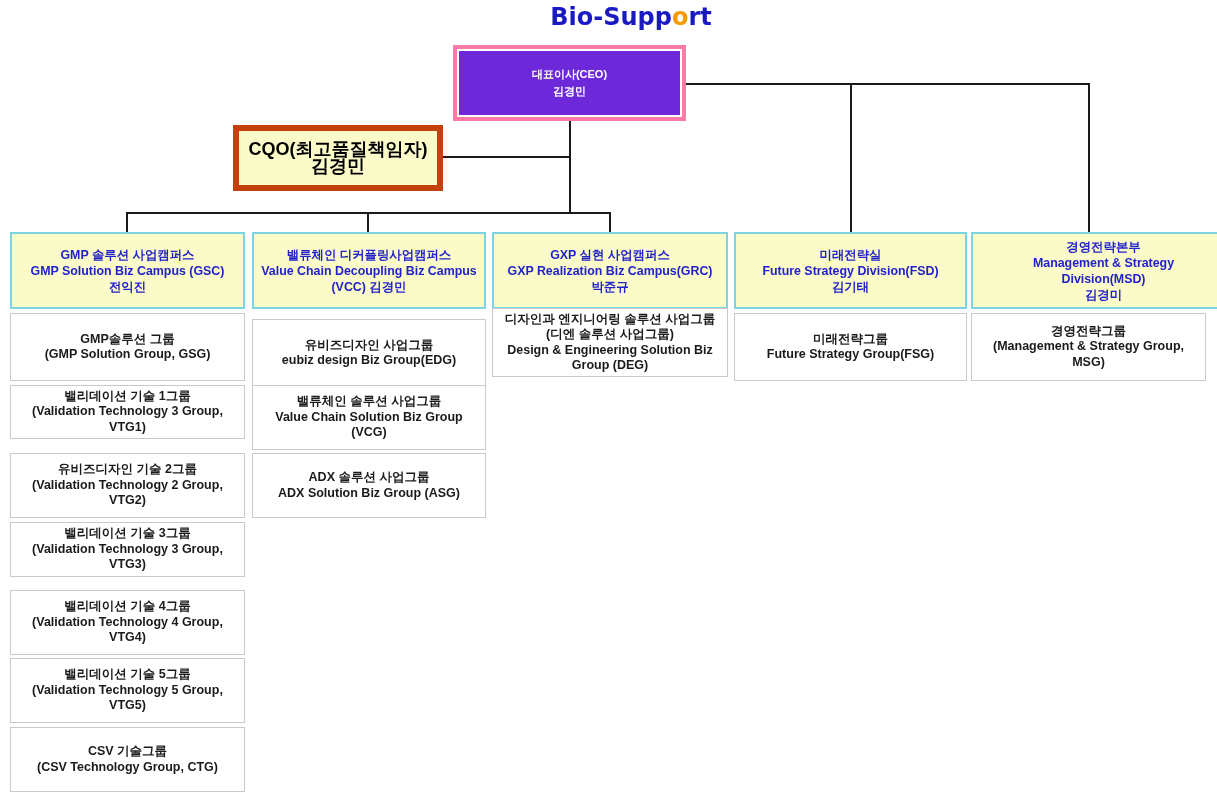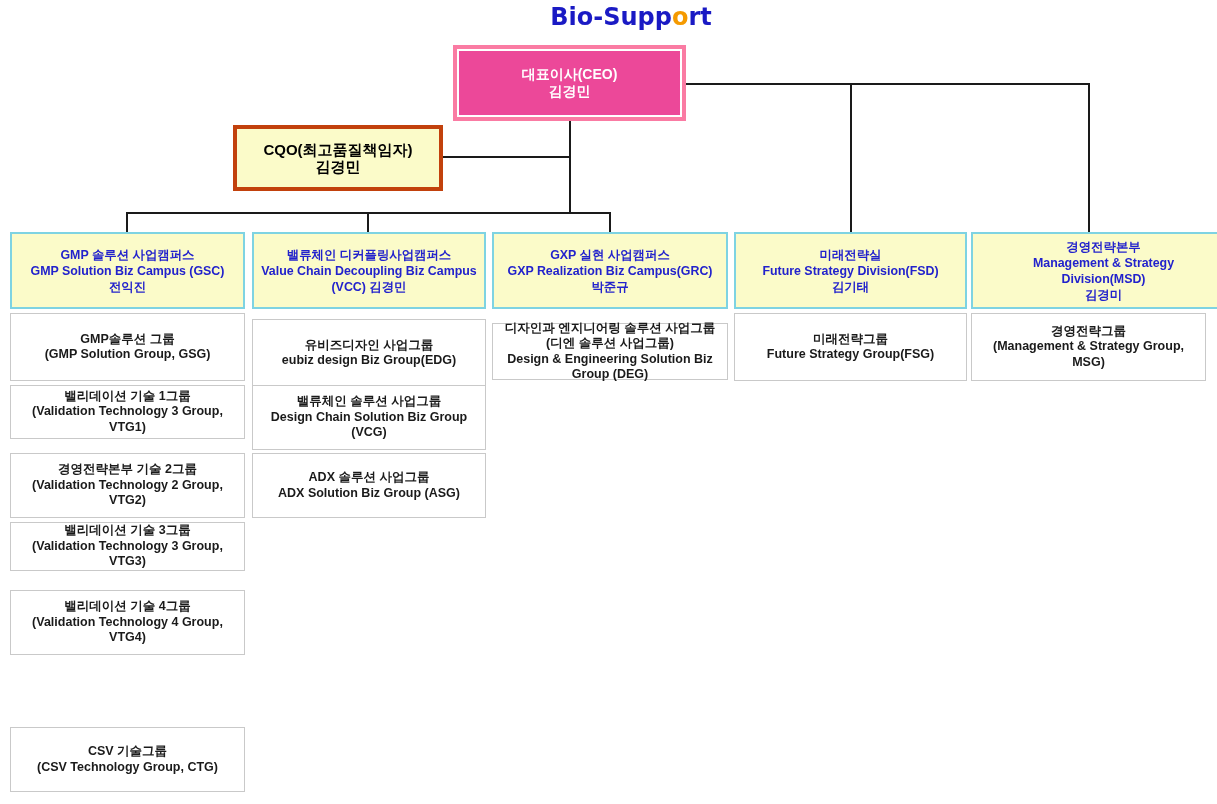--- a/index.html
+++ b/index.html
@@ -18,31 +18,31 @@
     letter-spacing:0px;
     margin-left:45px;
   }
   .title .accent{color:#f59a00;}
   .box{
     position:absolute;box-sizing:border-box;
     display:flex;flex-direction:column;justify-content:center;
     text-align:center;font-weight:bold;
   }
   .ceo{
-    background:#ec4899;
+    background:#6d28d9;
     border:4px solid #fa7ba3;
     box-shadow:inset 0 0 0 2px #ffffff;
     color:#ffffff;
-    font-size:14px;line-height:17px;
+    font-size:11px;line-height:17px;
   }
   .cqo{
     background:#fbfbc9;
-    border:4px solid #c2410c;
+    border:6px solid #c2410c;
     color:#000000;
-    font-size:15px;line-height:17px;
+    font-size:18px;line-height:17px;
   }
   .campus{
     background:#fbfbc9;
     border:2px solid #7ed3e2;
     color:#2222cc;
     font-size:12.4px;line-height:16px;
     padding:0 1px;
   }
   .group{
     background:#ffffff;
@@ -109,50 +109,54 @@
 
   <div class="box group" style="left:10px;top:313px;width:235px;height:68px">
     <div>GMP솔루션 그룹</div>
     <div>(GMP Solution Group, GSG)</div>
   </div>
   <div class="box group" style="left:10px;top:385px;width:235px;height:54px">
     <div>밸리데이션 기술 1그룹</div>
     <div>(Validation Technology 3 Group, VTG1)</div>
   </div>
   <div class="box group" style="left:10px;top:453px;width:235px;height:65px">
-    <div>경영전략본부 기술 2그룹</div>
+    <div>유비즈디자인 기술 2그룹</div>
     <div>(Validation Technology 2 Group, VTG2)</div>
   </div>
-  <div class="box group" style="left:10px;top:522px;width:235px;height:49px">
+  <div class="box group" style="left:10px;top:522px;width:235px;height:55px">
     <div>밸리데이션 기술 3그룹</div>
     <div>(Validation Technology 3 Group, VTG3)</div>
   </div>
   <div class="box group" style="left:10px;top:590px;width:235px;height:65px">
     <div>밸리데이션 기술 4그룹</div>
     <div>(Validation Technology 4 Group, VTG4)</div>
+  </div>
+  <div class="box group" style="left:10px;top:658px;width:235px;height:65px">
+    <div>밸리데이션 기술 5그룹</div>
+    <div>(Validation Technology 5 Group, VTG5)</div>
   </div>
   <div class="box group" style="left:10px;top:727px;width:235px;height:65px">
     <div>CSV 기술그룹</div>
     <div>(CSV Technology Group, CTG)</div>
   </div>
 
   <div class="box group" style="left:252px;top:319px;width:234px;height:68px">
     <div>유비즈디자인 사업그룹</div>
     <div>eubiz design Biz Group(EDG)</div>
   </div>
   <div class="box group" style="left:252px;top:385px;width:234px;height:65px">
     <div>밸류체인 솔루션 사업그룹</div>
-    <div>Design Chain Solution Biz Group (VCG)</div>
+    <div>Value Chain Solution Biz Group (VCG)</div>
   </div>
   <div class="box group" style="left:252px;top:453px;width:234px;height:65px">
     <div>ADX 솔루션 사업그룹</div>
     <div>ADX Solution Biz Group (ASG)</div>
   </div>
 
-  <div class="box group" style="left:492px;top:323px;width:236px;height:57px">
+  <div class="box group" style="left:492px;top:308px;width:236px;height:69px">
     <div>디자인과 엔지니어링 솔루션 사업그룹(디엔 솔루션 사업그룹)</div>
     <div>Design &amp; Engineering Solution Biz Group (DEG)</div>
   </div>
 
   <div class="box group" style="left:734px;top:313px;width:233px;height:68px">
     <div>미래전략그룹</div>
     <div>Future Strategy Group(FSG)</div>
   </div>
 
   <div class="box group" style="left:971px;top:313px;width:235px;height:68px">

